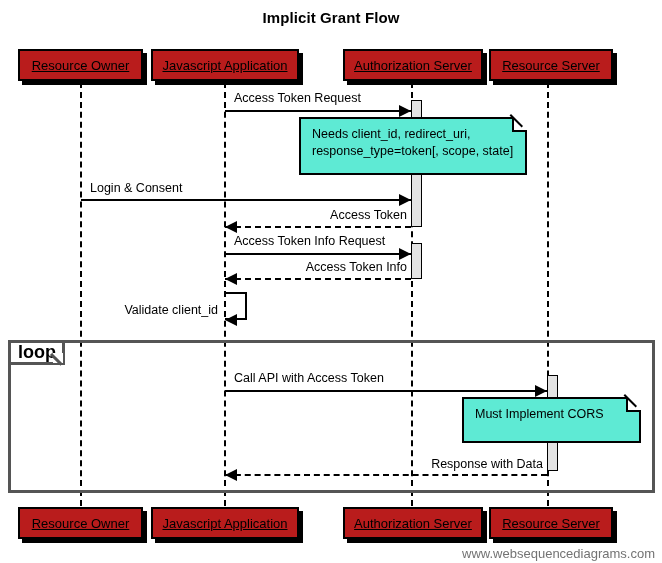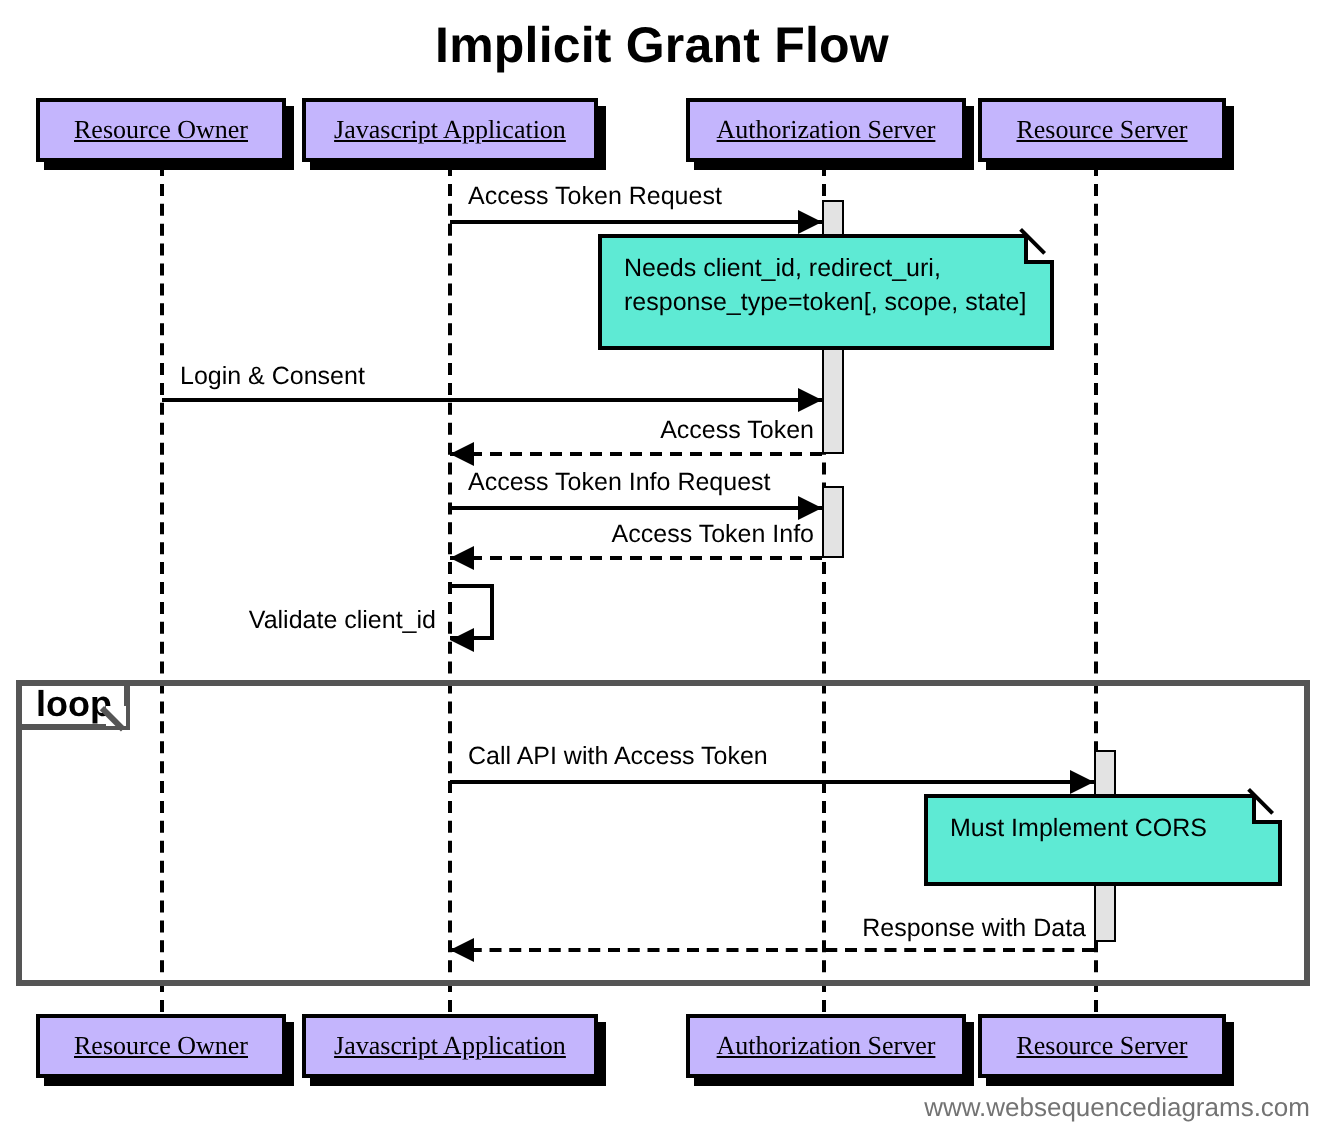--- a/index.html
+++ b/index.html
@@ -19,37 +19,36 @@
     overflow: hidden;
   }
 
   
   #diagram-title {
     position: absolute;
     left: 0;
     top: 9px;
     width: 662px;
     text-align: center;
-    font-size: 25px;
+    font-size: 15px;
     font-weight: bold;
     color: #000000;
     letter-spacing: 0.1px;
   }
 
   
   .participant {
     position: absolute;
     box-sizing: border-box;
-    background: #c4b5fd;
+    background: #b91c1c;
     border: 2px solid #000000;
     box-shadow: 4px 4px 0 0 #000000;
     display: flex;
     align-items: center;
     justify-content: center;
-    font-family: Liberation Serif, serif;
   }
   .participant-label {
     font-size: 13px;
     color: #000000;
     text-decoration: underline;
     white-space: nowrap;
   }
 
   
   .lifeline {

